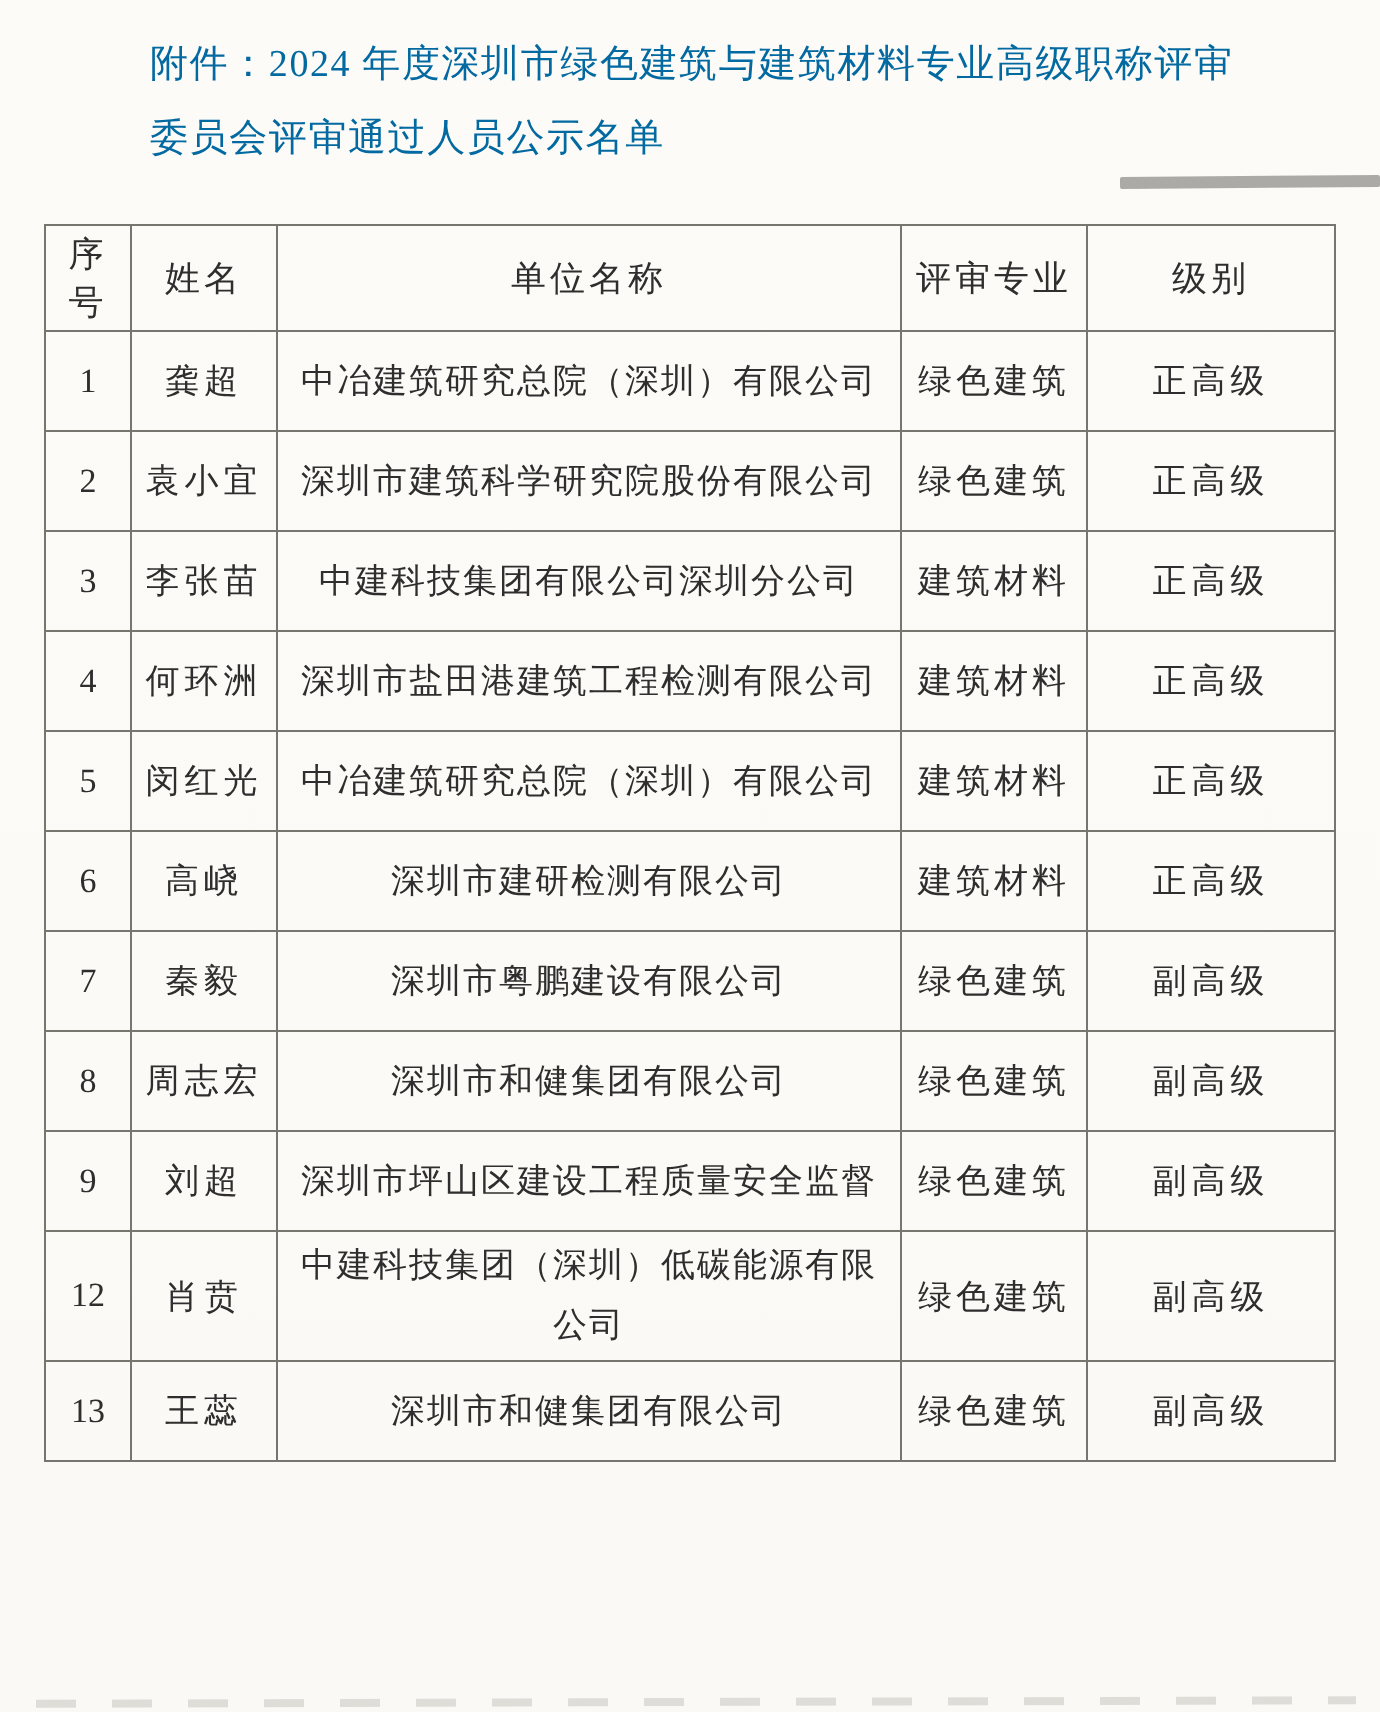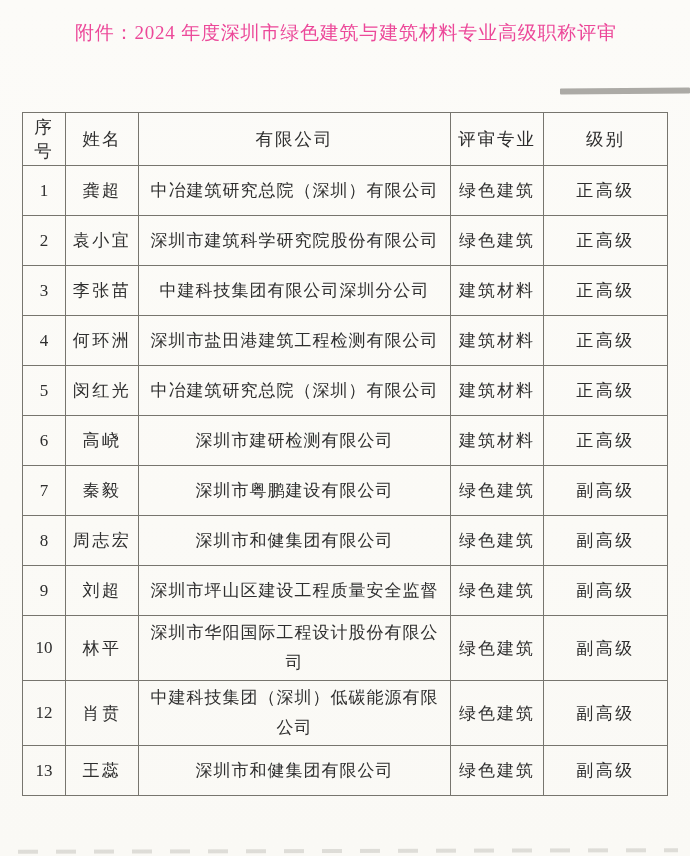--- a/index.html
+++ b/index.html
@@ -21,21 +21,21 @@
   }
   
   .doc-title {
     position: absolute;
     left: 75px;
     top: 14px;
     width: 570px;
     font-size: 19px;
     line-height: 37px;
     letter-spacing: 0.8px;
-    color: #ec4899;
+    color: #0369a1;
     font-weight: 500;
   }
   
   .artifact-top {
     position: absolute;
     left: 560px;
     top: 88px;
     width: 130px;
     height: 6px;
     background: rgba(105, 104, 98, 0.55);
@@ -87,37 +87,38 @@
   td.c-spec { letter-spacing: 2px; font-family: Liberation Mono, monospace; }
   td.c-level{ letter-spacing: 2.5px; }
 </style>
 </head>
 <body>
 
 <div class="page">
 
   <div class="doc-title">
     <div>附件：2024 年度深圳市绿色建筑与建筑材料专业高级职称评审</div>
+    <div>委员会评审通过人员公示名单</div>
   </div>
 
   <div class="artifact-top"></div>
 
   <table class="roster">
     <colgroup>
       <col style="width:43px">
       <col style="width:73px">
       <col style="width:312px">
       <col style="width:93px">
       <col style="width:124px">
     </colgroup>
     <thead>
       <tr>
         <th>序号</th>
         <th>姓名</th>
-        <th>有限公司</th>
+        <th>单位名称</th>
         <th>评审专业</th>
         <th>级别</th>
       </tr>
     </thead>
     <tbody id="roster-body">
     <tr>
       <td class="c-no">1</td>
       <td class="c-name">龚超</td>
       <td class="c-org">中冶建筑研究总院（深圳）有限公司</td>
       <td class="c-spec">绿色建筑</td>
@@ -181,28 +182,20 @@
     </tr>
 
     <tr>
       <td class="c-no">9</td>
       <td class="c-name">刘超</td>
       <td class="c-org">深圳市坪山区建设工程质量安全监督</td>
       <td class="c-spec">绿色建筑</td>
       <td class="c-level">副高级</td>
     </tr>
 
-    <tr>
-      <td class="c-no">10</td>
-      <td class="c-name">林平</td>
-      <td class="c-org">深圳市华阳国际工程设计股份有限公
-司</td>
-      <td class="c-spec">绿色建筑</td>
-      <td class="c-level">副高级</td>
-    </tr>
 
 
     <tr>
       <td class="c-no">12</td>
       <td class="c-name">肖贲</td>
       <td class="c-org">中建科技集团（深圳）低碳能源有限
 公司</td>
       <td class="c-spec">绿色建筑</td>
       <td class="c-level">副高级</td>
     </tr>

